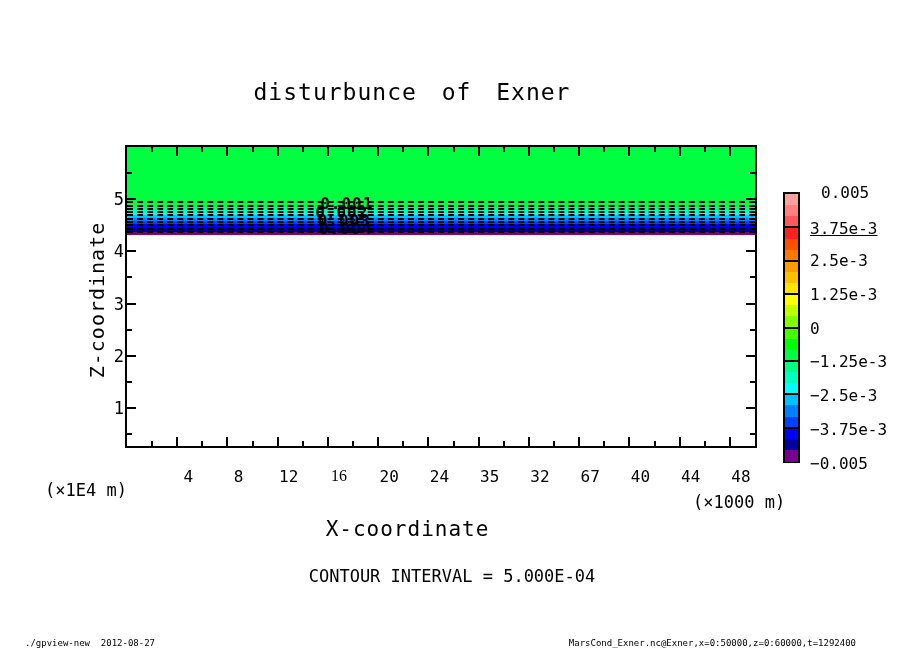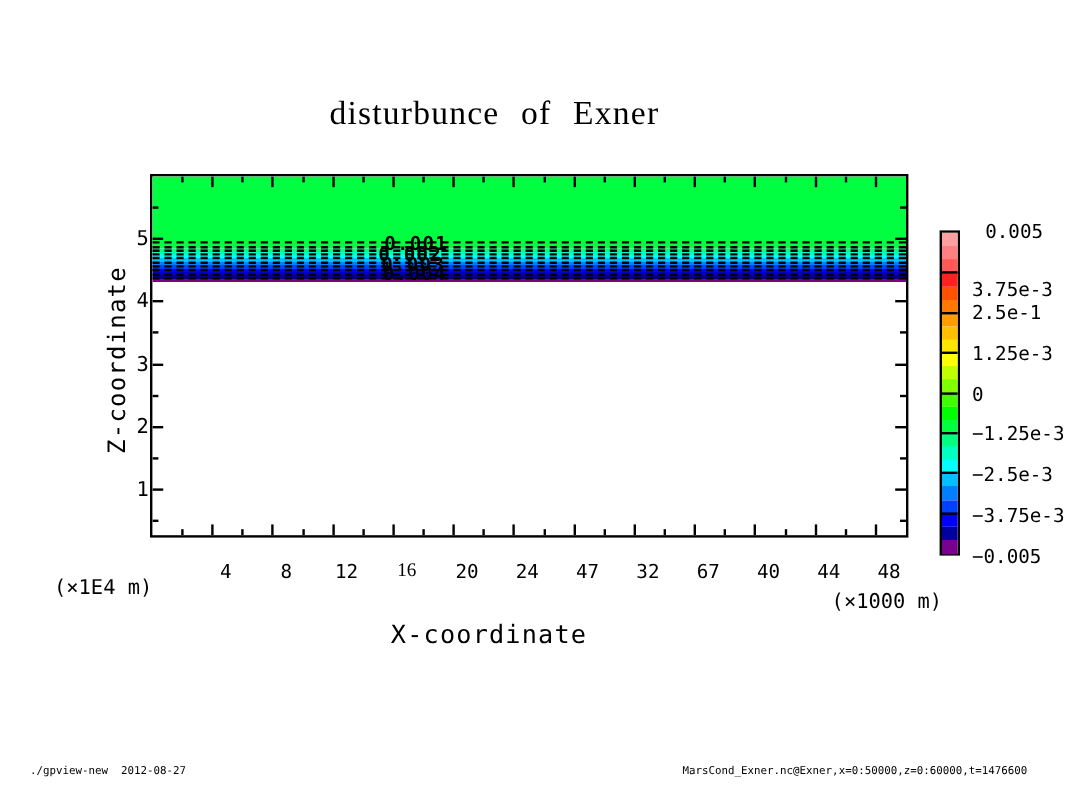--- a/index.html
+++ b/index.html
@@ -2,21 +2,21 @@
 <html><head>
 <meta charset="utf-8">
 <style>
   html,body { margin:0; padding:0; background:#ffffff; }
   .canvas {
     position:relative; width:904px; height:654px; background:#ffffff;
     font-family:"DejaVu Sans Mono","Liberation Mono",monospace; color:#000;
     overflow:hidden;
   }
   .txt { position:absolute; white-space:pre; color:#000; }
-  .chart-title { top:79px; left:0; width:824px; text-align:center; font-size:28px; letter-spacing:1px; word-spacing:10px;font-family:Liberation Serif, serif; }
+  .chart-title { top:79px; left:0; width:824px; text-align:center; font-size:23px; letter-spacing:1px; word-spacing:10px; }
   .plot-area {
     position:absolute; left:125px; top:145px; width:632px; height:303px;
     border:2px solid #000; box-sizing:border-box; background:#ffffff; overflow:hidden;
   }
   .zero-region { position:absolute; left:0; width:100%; top:0; }
   .neg-band { position:absolute; left:0; width:100%; }
   .contour-line { position:absolute; left:0; width:100%; height:0; border-top:2px dashed #000; }
   .contour-label { position:absolute; font-size:16px; font-weight:bold; transform:translate(-50%,-50%); letter-spacing:1px; }
   .tick { position:absolute; background:#000; }
   .x-tick-label { position:absolute; font-size:16px; transform:translateX(-50%); top:467px; }
@@ -161,41 +161,42 @@
       <div class="cb-step" style="top: 255.875px; height: 11.625px; background: rgb(120, 0, 144);"></div>
       <div class="cb-divider" style="top: 32.375px;"></div>
       <div class="cb-divider" style="top: 65.75px;"></div>
       <div class="cb-divider" style="top: 99.125px;"></div>
       <div class="cb-divider" style="top: 132.5px;"></div>
       <div class="cb-divider" style="top: 165.875px;"></div>
       <div class="cb-divider" style="top: 199.25px;"></div>
       <div class="cb-divider" style="top: 232.625px;"></div>
     </div>
 
+  <div class="txt contour-interval">CONTOUR INTERVAL = 5.000E-04</div>
   <div class="txt footer-left">./gpview-new  2012-08-27</div>
-  <div class="txt footer-right">MarsCond_Exner.nc@Exner,x=0:50000,z=0:60000,t=1476600</div>
+  <div class="txt footer-right">MarsCond_Exner.nc@Exner,x=0:50000,z=0:60000,t=1292400</div>
 <div class="txt x-tick-label" style="left: 188.24px;">4</div>
     <div class="txt x-tick-label" style="left: 238.48px;">8</div>
     <div class="txt x-tick-label" style="left: 288.72px;">12</div>
     <div class="txt x-tick-label" style="left: 338.96px; font-family: Liberation Serif, serif;">16</div>
     <div class="txt x-tick-label" style="left: 389.2px;">20</div>
     <div class="txt x-tick-label" style="left: 439.44px;">24</div>
-    <div class="txt x-tick-label" style="left: 489.68px;">47</div>
+    <div class="txt x-tick-label" style="left: 489.68px;">35</div>
     <div class="txt x-tick-label" style="left: 539.92px;">32</div>
     <div class="txt x-tick-label" style="left: 590.16px;">67</div>
     <div class="txt x-tick-label" style="left: 640.4px;">40</div>
     <div class="txt x-tick-label" style="left: 690.64px;">44</div>
     <div class="txt x-tick-label" style="left: 740.88px;">48</div>
     <div class="txt y-tick-label" style="top: 397.833px;">1</div>
     <div class="txt y-tick-label" style="top: 345.667px;">2</div>
     <div class="txt y-tick-label" style="top: 293.5px;">3</div>
     <div class="txt y-tick-label" style="top: 241.333px;">4</div>
     <div class="txt y-tick-label" style="top: 189.167px;">5</div>
     <div class="cb-label" style="top: 183px; margin-left: 11px;">0.005</div>
-    <div class="cb-label" style="top: 232px;">3.75e-3</div>
-    <div class="cb-label" style="top: 250.75px;">2.5e-1</div>
+    <div class="cb-label" style="top: 219px; text-decoration: underline;">3.75e-3</div>
+    <div class="cb-label" style="top: 250.75px;">2.5e-3</div>
     <div class="cb-label" style="top: 284.625px;">1.25e-3</div>
     <div class="cb-label" style="top: 318.5px;">0</div>
     <div class="cb-label" style="top: 352.375px;">−1.25e-3</div>
     <div class="cb-label" style="top: 386.25px;">−2.5e-3</div>
     <div class="cb-label" style="top: 420.125px; text-align: center;">−3.75e-3</div>
     <div class="cb-label" style="top: 454px;">−0.005</div>
   </div>
 
 </body></html>

